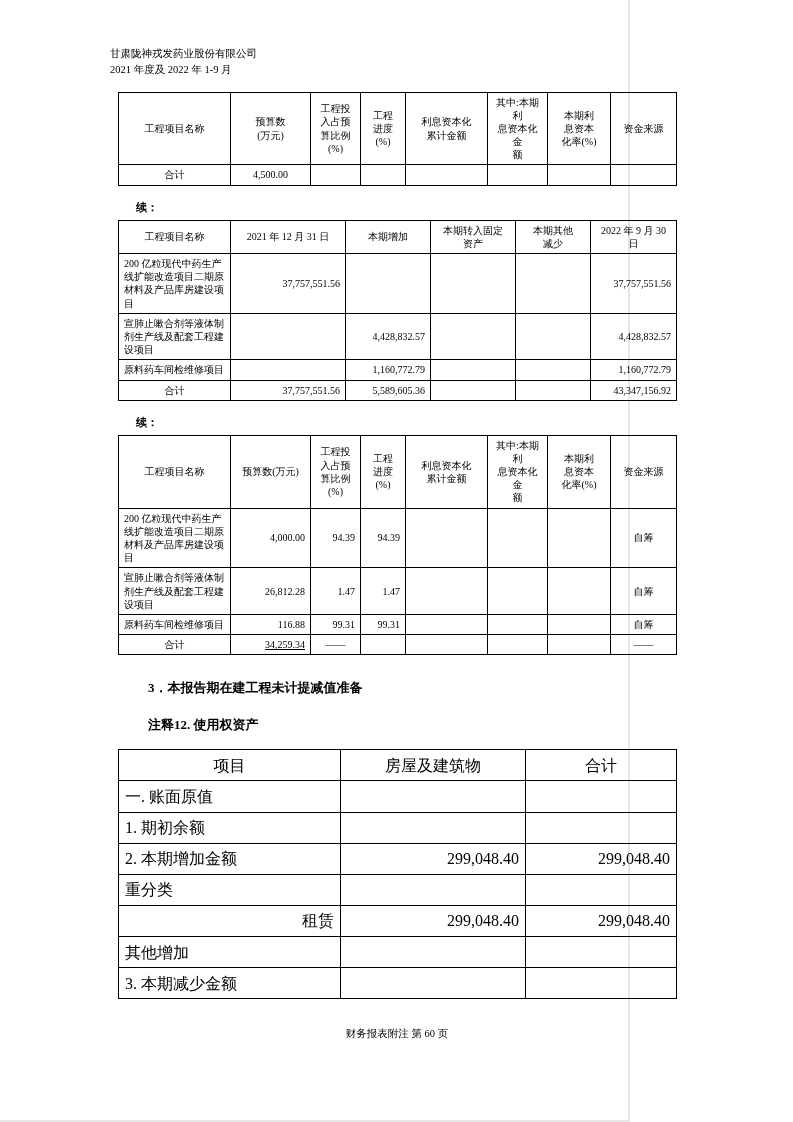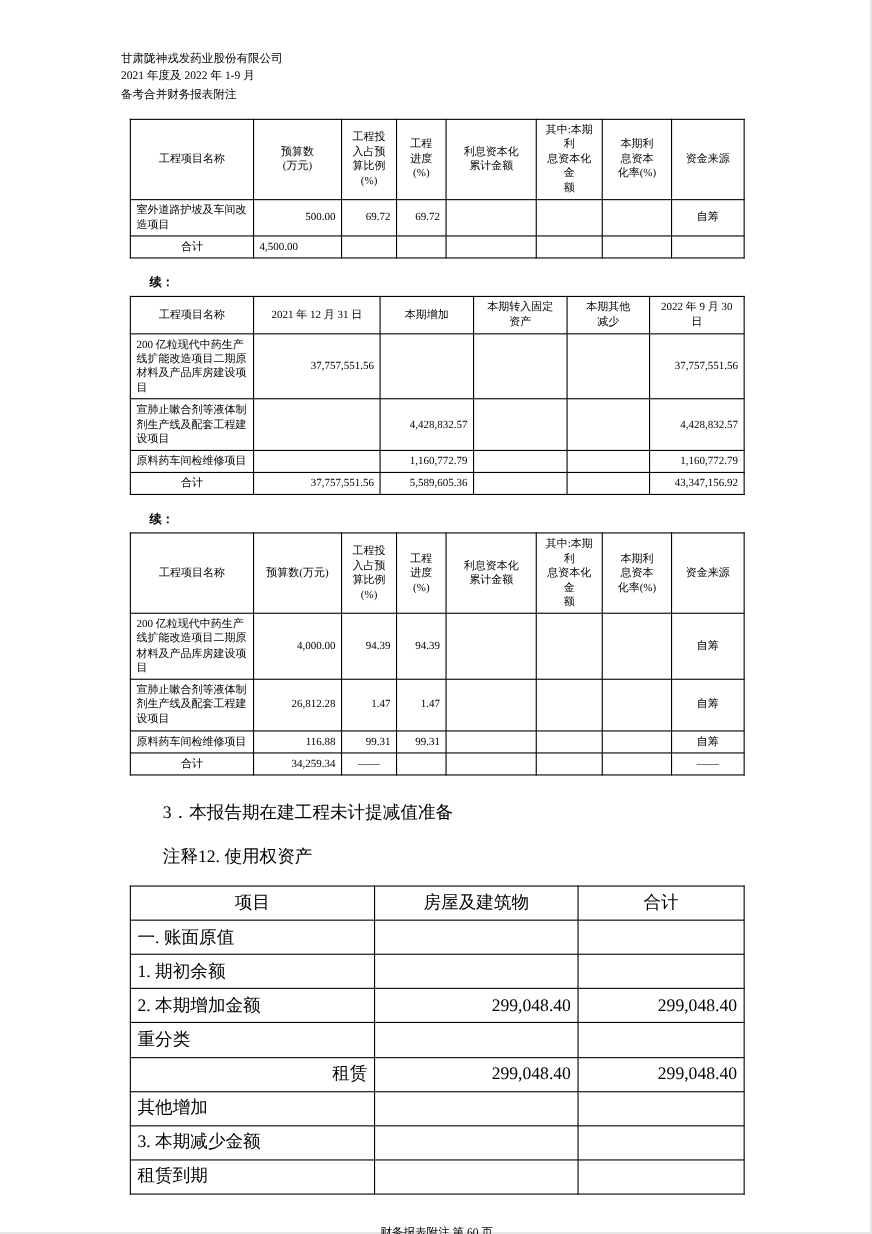--- a/index.html
+++ b/index.html
@@ -3,21 +3,21 @@
 <meta charset="utf-8">
 <style>
   * { margin:0; padding:0; box-sizing:border-box; }
   html,body { background:#fff; }
   body {
     width:793px; height:1122px;
     font-family:"Liberation Serif","DejaVu Serif",serif;
     color:#000; position:relative; overflow:hidden;
   }
   .page {
-    width:793px; height:1122px;
+    width:630px; height:1122px;
     padding:46px 117px 0 110px;
     border-right:2px solid #e6e6e6;
     border-bottom:2px solid #e6e6e6;
     background:#fff;
   }
   .doc-header { font-size:10.5px; line-height:1.55; }
 
   table {
     border-collapse:collapse;
     width:558px;
@@ -38,38 +38,37 @@
   #t1 { margin-top:13px; }
   #t2 { margin-top:2px; }
   #t3 { margin-top:2px; }
   #t4 { margin-top:15px; }
   #t4 th, #t4 td { padding:4.5px 6px; font-size:16px; }
 
   .cont-label {
     font-weight:bold; font-size:11px;
     margin:14px 0 5px 26px;
   }
-  .section-heading { font-weight:normal; font-size:16px; }
+  .section-heading { font-weight:bold; font-size:13px; }
   .h-impair { margin:24px 0 0 38px; }
   .h-note12 { margin:19px 0 0 38px; }
 
   .page-footer {
     width:558px; margin:28px 0 0 8px;
     text-align:center; font-size:10.5px;
   }
 </style>
 </head>
 <body>
 
 <div class="page">
 
   <div class="doc-header">
     <div>甘肃陇神戎发药业股份有限公司</div>
     <div>2021 年度及 2022 年 1-9 月</div>
-    <div>备考合并财务报表附注</div>
   </div>
 
   <table id="t1">
       <colgroup>
         <col style="width: 112px;">
         <col style="width: 80px;">
         <col style="width: 50px;">
         <col style="width: 45px;">
         <col style="width: 82px;">
         <col style="width: 60px;">
@@ -94,32 +93,22 @@
 息资本化金
 额</th>
           <th>本期利
 息资本
 化率(%)</th>
           <th>资金来源</th>
         </tr>
       </thead>
       <tbody>
         <tr>
-          <td style="text-align: left;">室外道路护坡及车间改造项目</td>
-          <td style="text-align: right;">500.00</td>
-          <td style="text-align: right;">69.72</td>
-          <td style="text-align: right;">69.72</td>
-          <td style="text-align: right;"></td>
-          <td style="text-align: right;"></td>
-          <td style="text-align: right;"></td>
-          <td style="text-align: center;">自筹</td>
-        </tr>
-        <tr>
           <td style="text-align: center;">合计</td>
-          <td style="text-align: left; margin-top: 20px;">4,500.00</td>
+          <td style="text-align: center; margin-top: 20px;">4,500.00</td>
           <td style="text-align: right;"></td>
           <td style="text-align: right;"></td>
           <td style="text-align: right;"></td>
           <td style="text-align: right;"></td>
           <td style="text-align: right;"></td>
           <td style="text-align: center;"></td>
         </tr>
       </tbody>
     </table>
 
@@ -244,21 +233,21 @@
           <td style="text-align: right;">116.88</td>
           <td style="text-align: right;">99.31</td>
           <td style="text-align: right;">99.31</td>
           <td style="text-align: right;"></td>
           <td style="text-align: right;"></td>
           <td style="text-align: right;"></td>
           <td style="text-align: center;">自筹</td>
         </tr>
         <tr>
           <td style="text-align: center;">合计</td>
-          <td style="text-align: right;">34,259.34</td>
+          <td style="text-align: right; text-decoration: underline;">34,259.34</td>
           <td style="text-align: center;">——</td>
           <td style="text-align: right;"></td>
           <td style="text-align: right;"></td>
           <td style="text-align: right;"></td>
           <td style="text-align: right;"></td>
           <td style="text-align: center;">——</td>
         </tr>
       </tbody>
     </table>
 
@@ -308,23 +297,18 @@
         <tr>
           <td class="ind" style="text-align: left;">其他增加</td>
           <td style="text-align: right;"></td>
           <td style="text-align: right;"></td>
         </tr>
         <tr>
           <td style="text-align: left;">3. 本期减少金额</td>
           <td style="text-align: right;"></td>
           <td style="text-align: right;"></td>
         </tr>
-        <tr>
-          <td class="ind" style="text-align: left;">租赁到期</td>
-          <td style="text-align: right;"></td>
-          <td style="text-align: right;"></td>
-        </tr>
       </tbody>
     </table>
 
   <div class="page-footer">财务报表附注 第 60 页</div>
 
 </div>
 
 </body></html>

